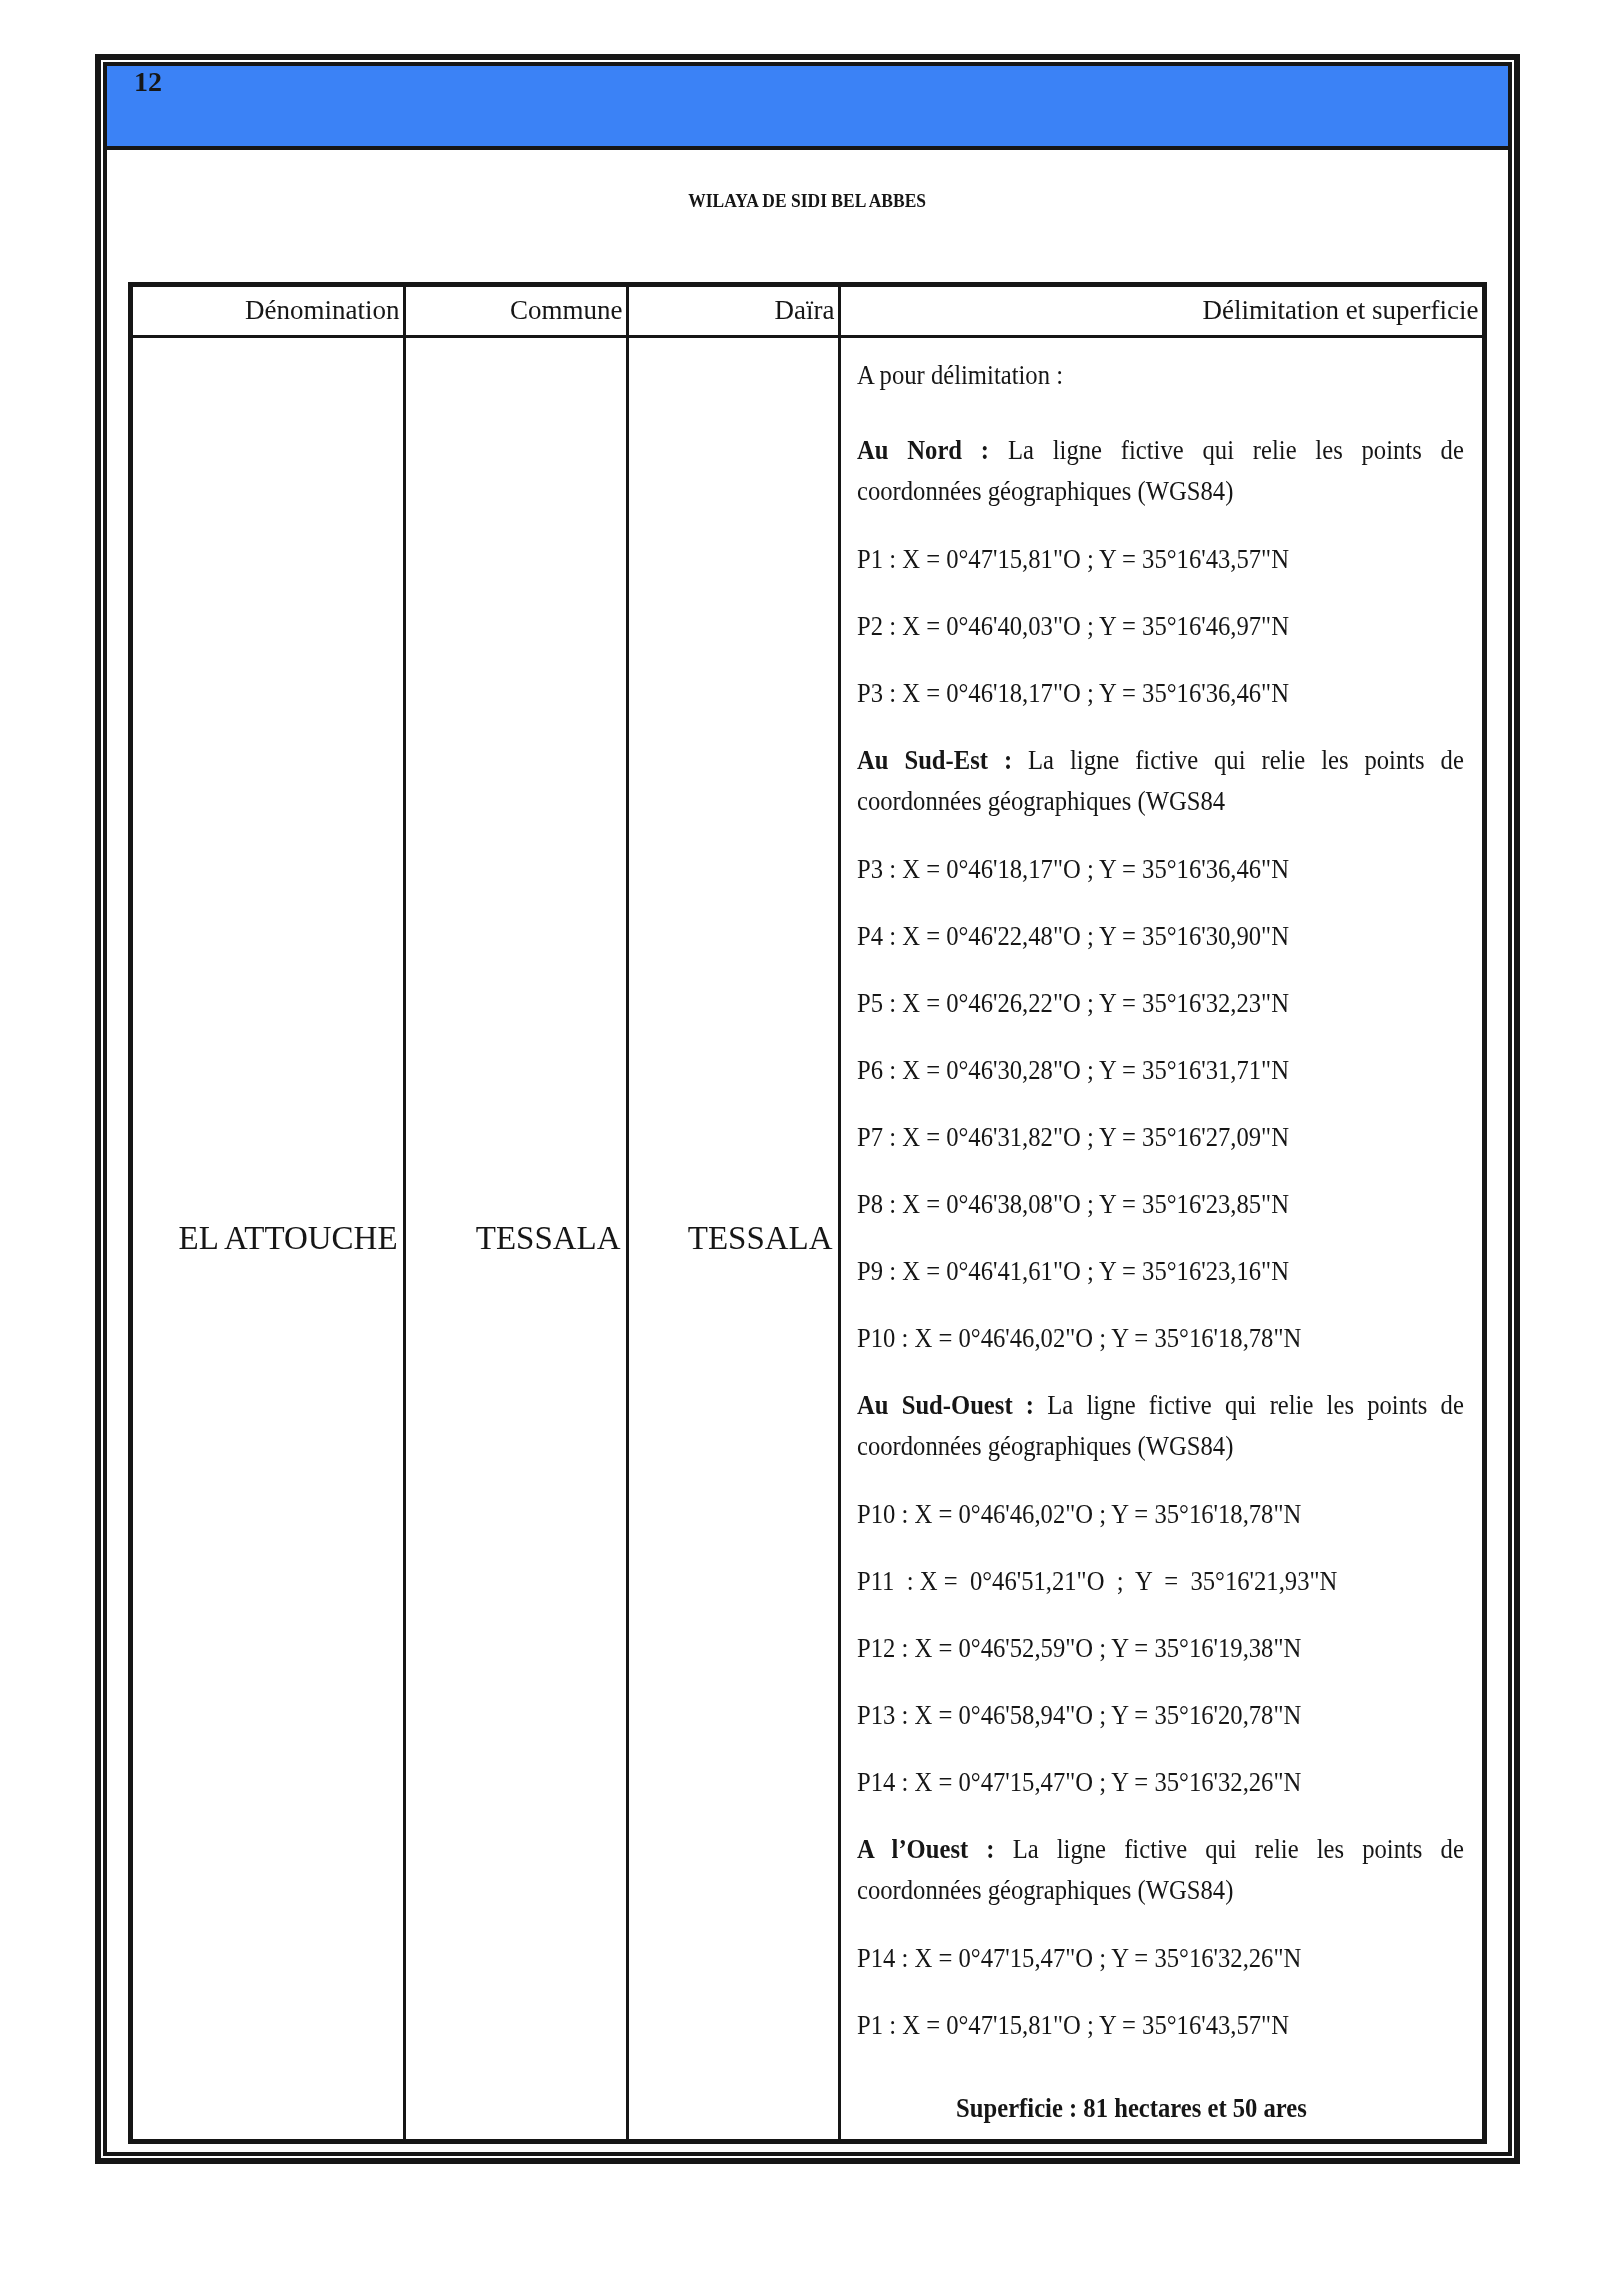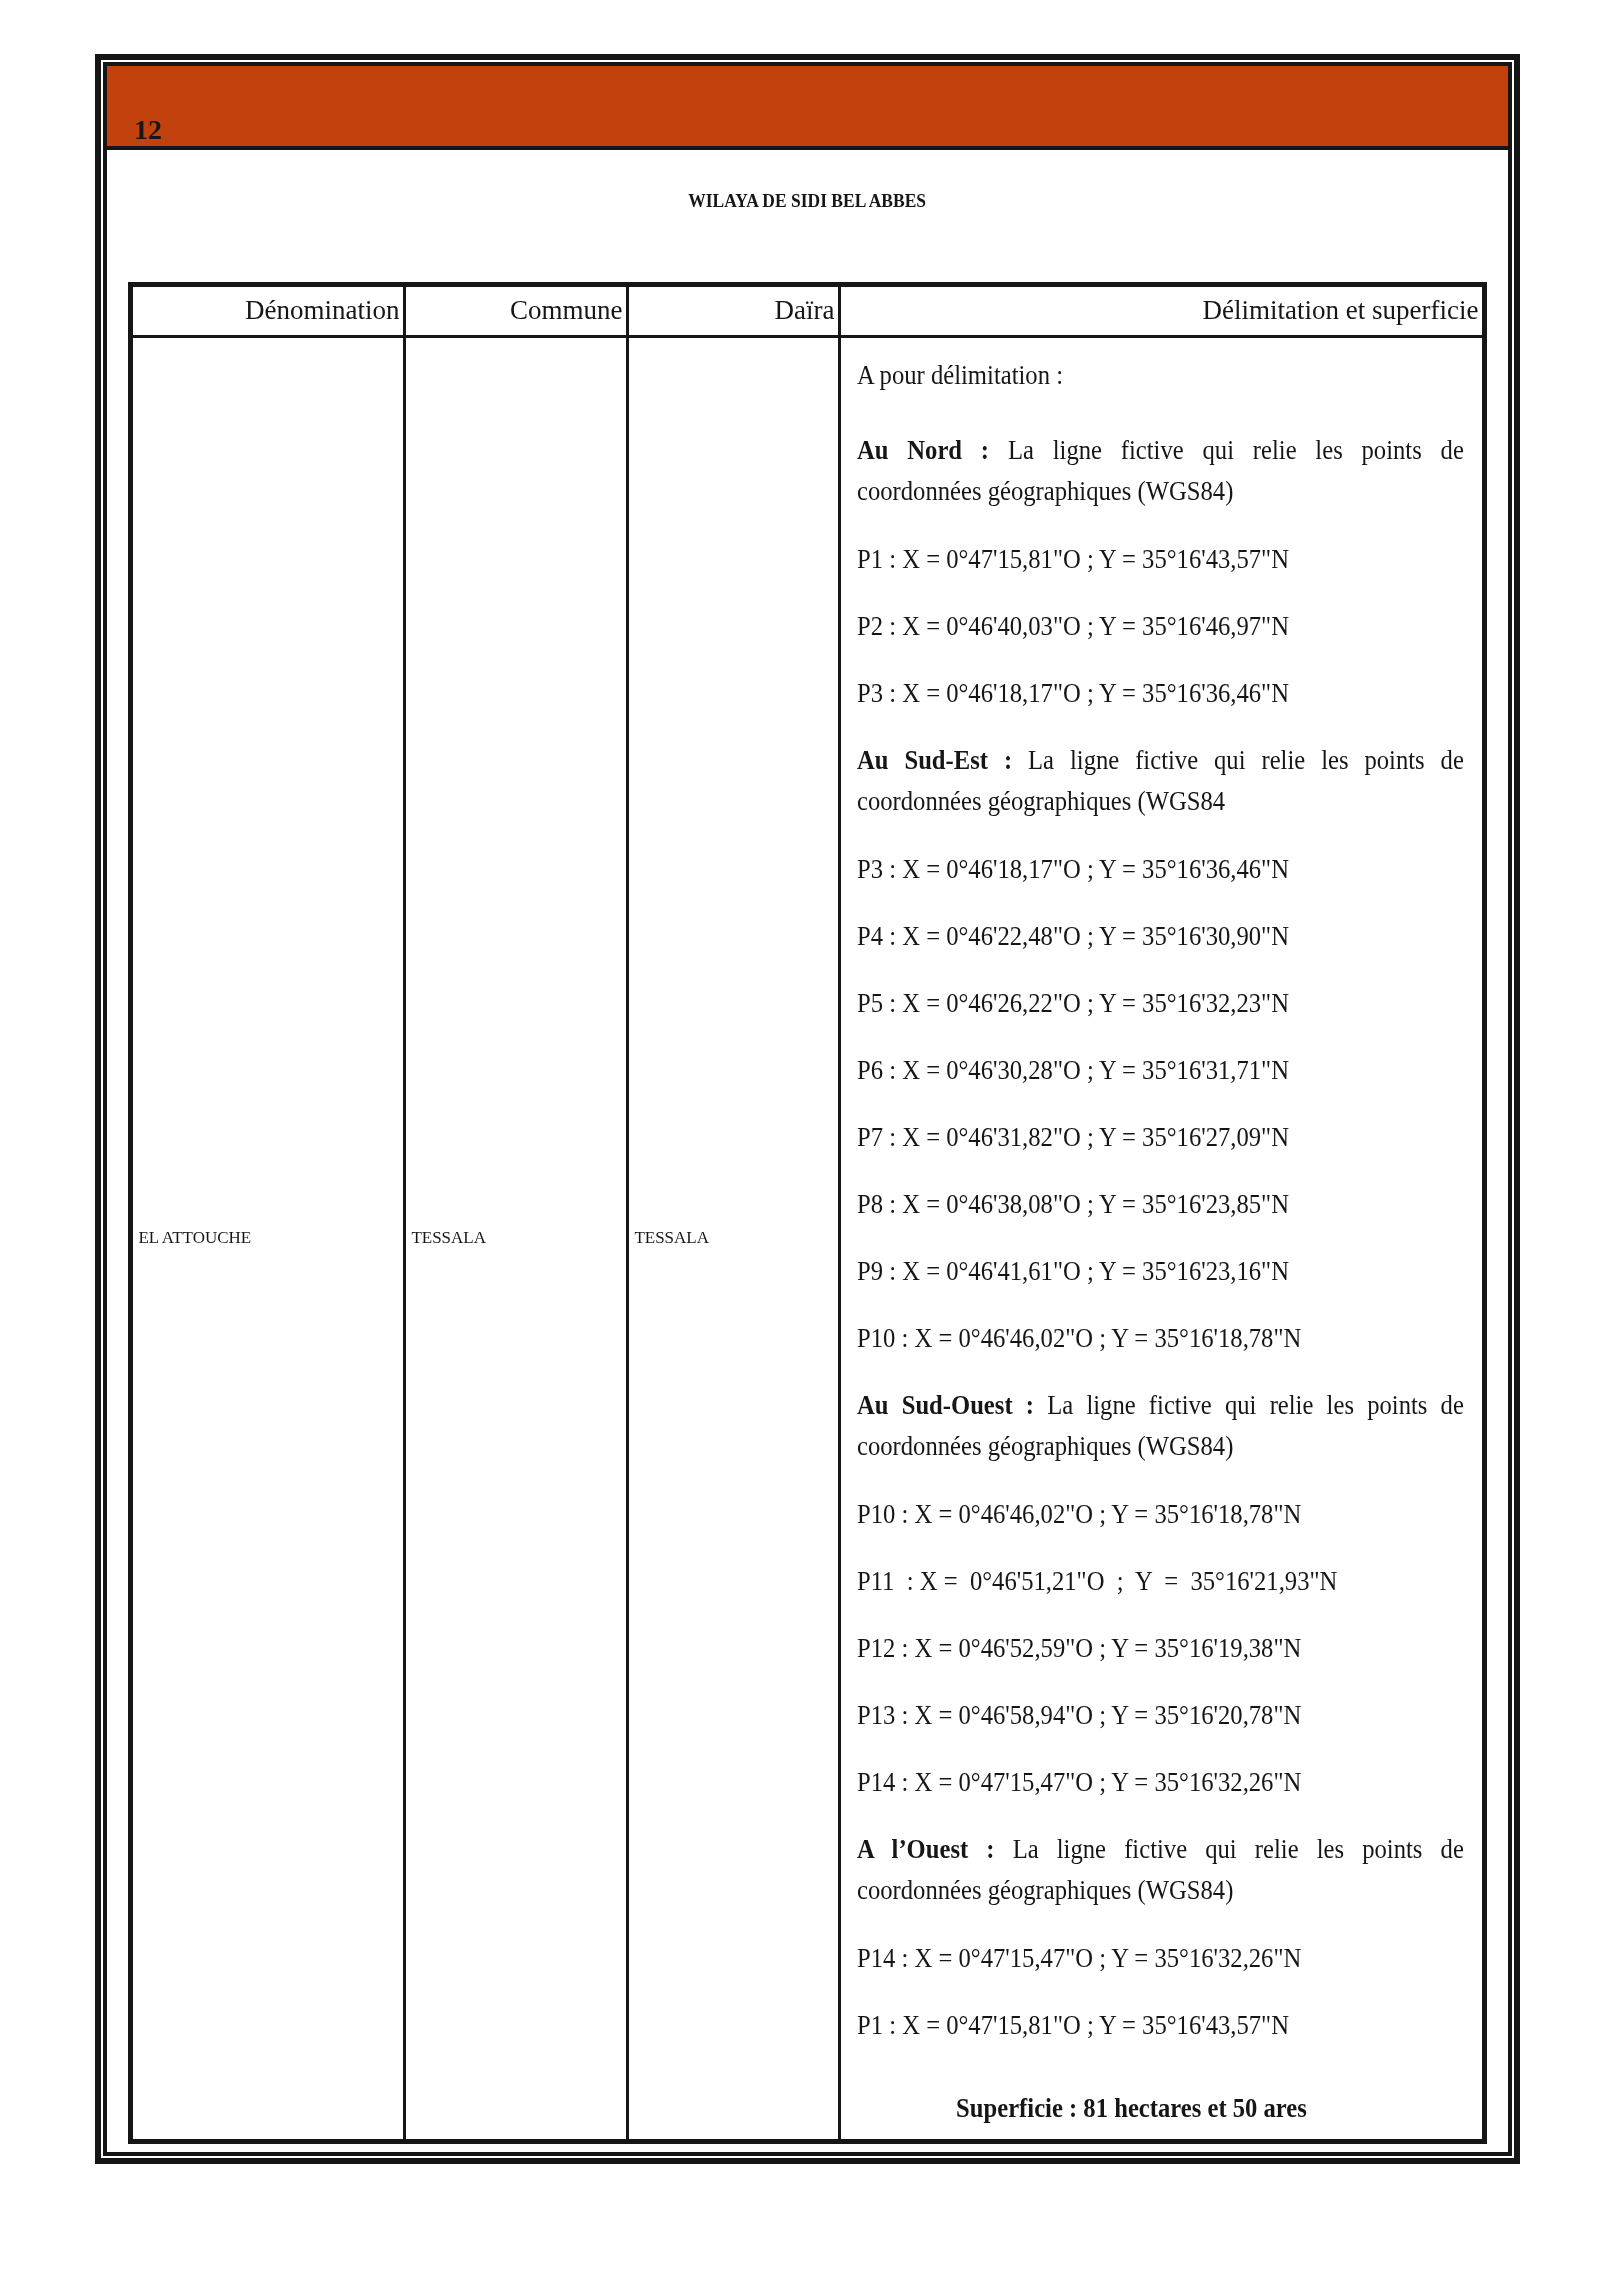--- a/index.html
+++ b/index.html
@@ -10,22 +10,22 @@
   }
   .frame-outer {
     position:absolute; left:95px; top:54px; width:1425px; height:2110px;
     border:6.3px solid #161616; box-sizing:border-box;
   }
   .frame-inner {
     position:absolute; left:1.8px; top:1.8px; right:1.8px; bottom:1.8px;
     border:4.5px solid #161616; box-sizing:border-box; overflow:hidden;
   }
   .band {
-    height:84px; background:#c2410c; border-bottom:4.5px solid #161616;
-    box-sizing:border-box; display:flex; align-items:flex-end; padding:0 16.3px;
+    height:84px; background:#3b82f6; border-bottom:4.5px solid #161616;
+    box-sizing:border-box; display:flex; align-items:flex-start; padding:0 16.3px;
   }
   .band .pagenum {
     width:118px; font-size:28px; font-weight:bold; padding-left:11px;
   }
   .band .title-wrap { flex:1; text-align:center; }
   .band .jtitle {
     display:inline-block; transform:scaleX(0.9); transform-origin:center;
     white-space:nowrap; font-size:30px; font-weight:bold; letter-spacing:0px;
   }
   .band .dates { text-align:right; font-weight:bold; font-size:27px; line-height:36px; }
@@ -38,21 +38,21 @@
     margin:65px auto 0; border-collapse:collapse; table-layout:fixed;
     width:1354px; border:5.4px solid #161616;
   }
   table.delim-table th, table.delim-table td {
     border:3.6px solid #161616; box-sizing:border-box;
   }
   table.delim-table th {
     height:52px; font-weight:normal; font-size:27px; text-align:right; padding:0 3.6px;
   }
   td.cell-center {
-    text-align:left; vertical-align:middle; font-size:17px; padding:0 5.4px;
+    text-align:right; vertical-align:middle; font-size:33px; padding:0 5.4px;
   }
   td.cell-delim { vertical-align:top; padding:14.5px 14.5px 11px 16.3px; }
   .cellcond {
     width:113.6%; transform:scaleX(0.88); transform-origin:0 0;
     font-size:28px; line-height:41px;
   }
   .intro  { margin:1.8px 0 34px; }
   .para   { margin:0 0 27px; text-align:justify; padding-right:3.6px; }
   .para b { font-weight:bold; }
   .point  { margin:0 0 26px; white-space:pre-wrap; }

